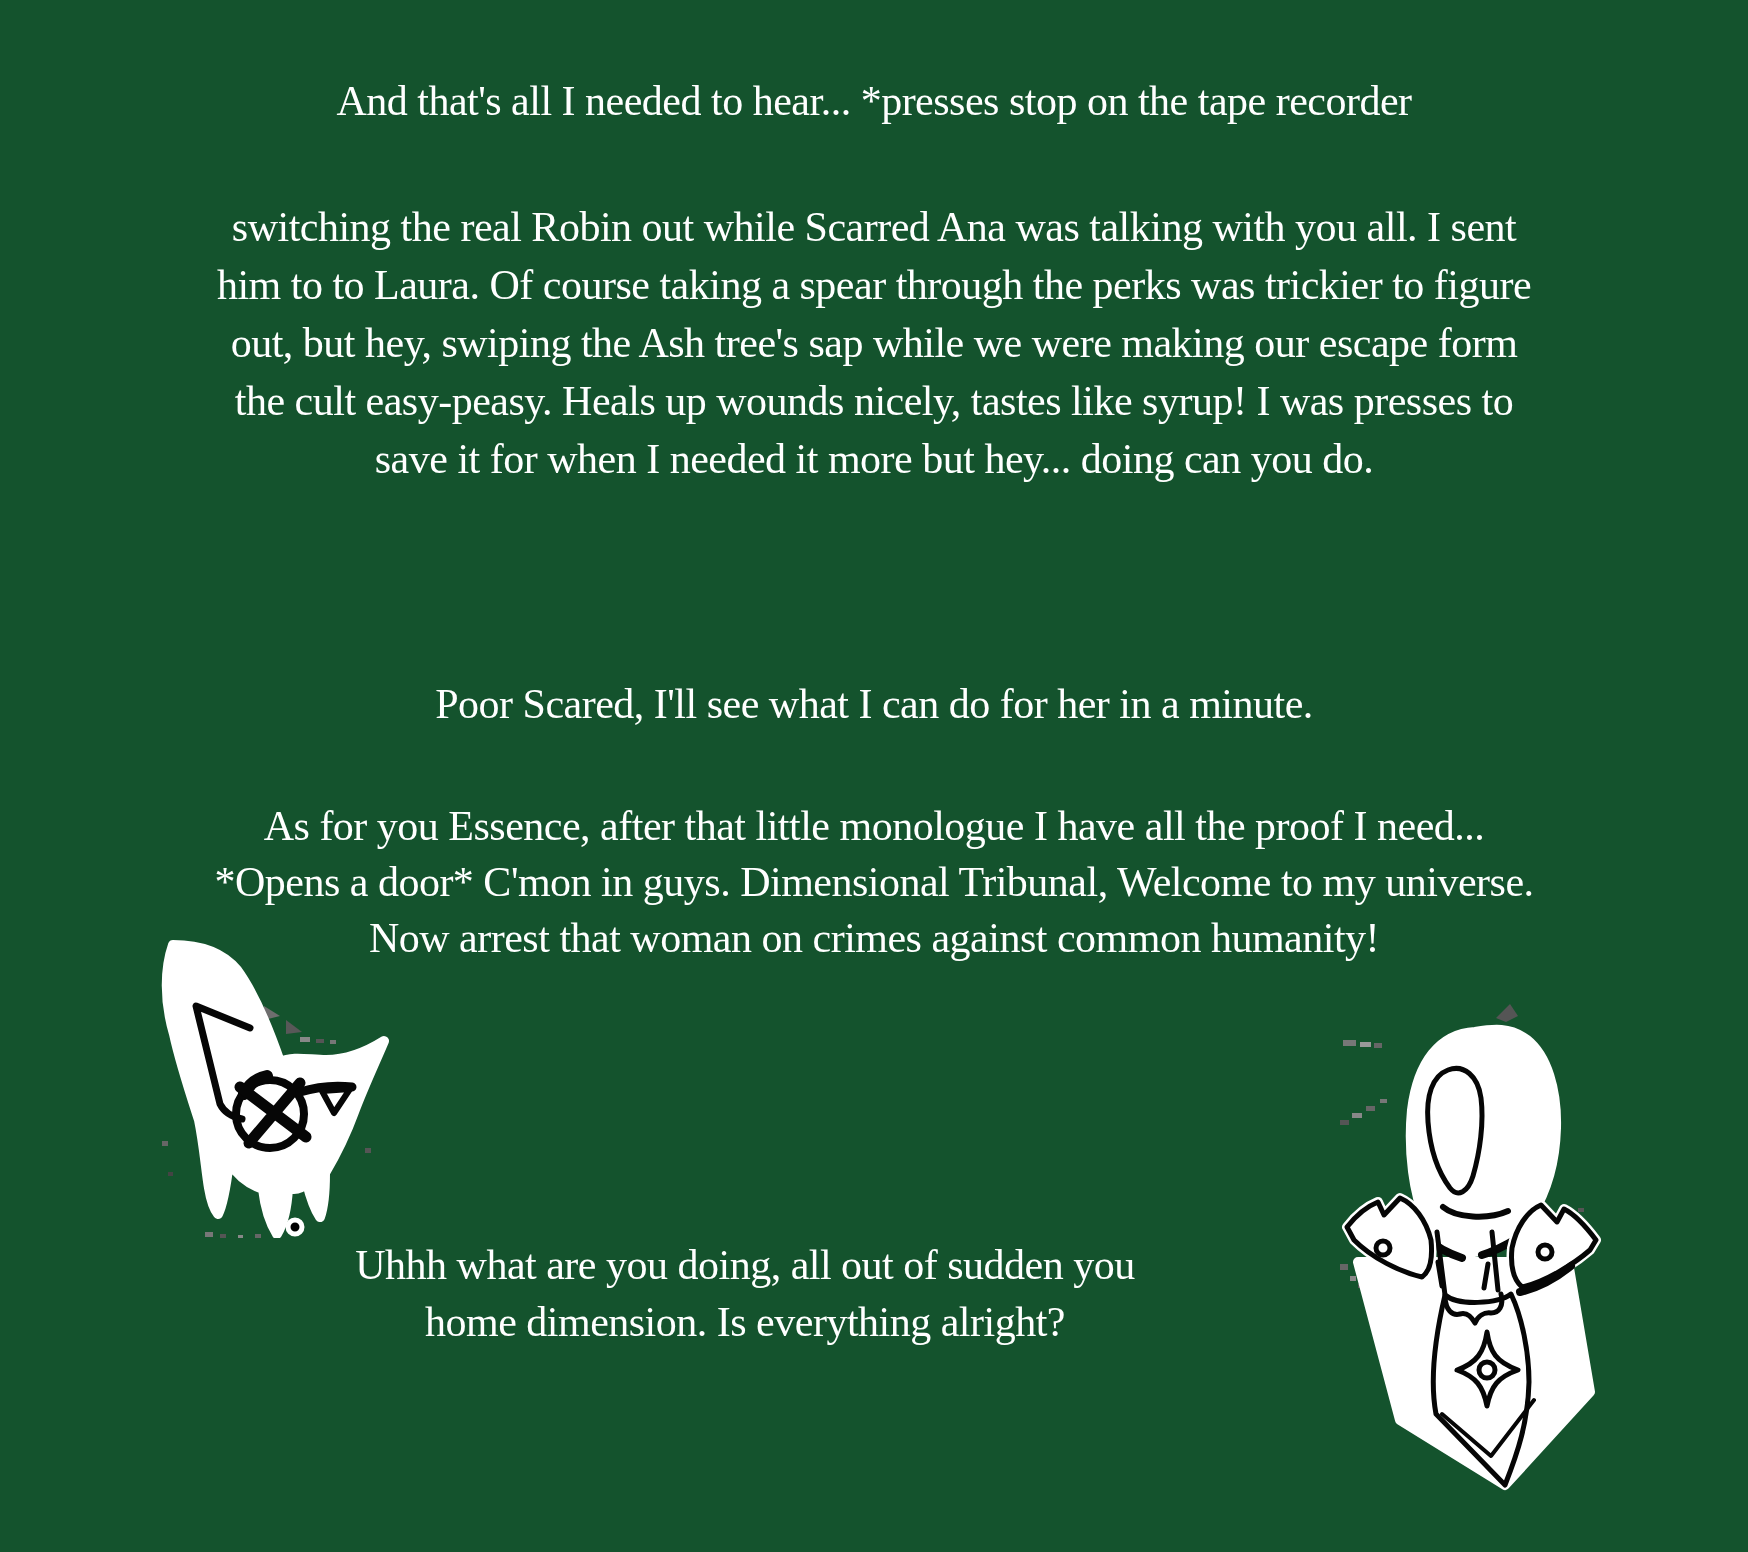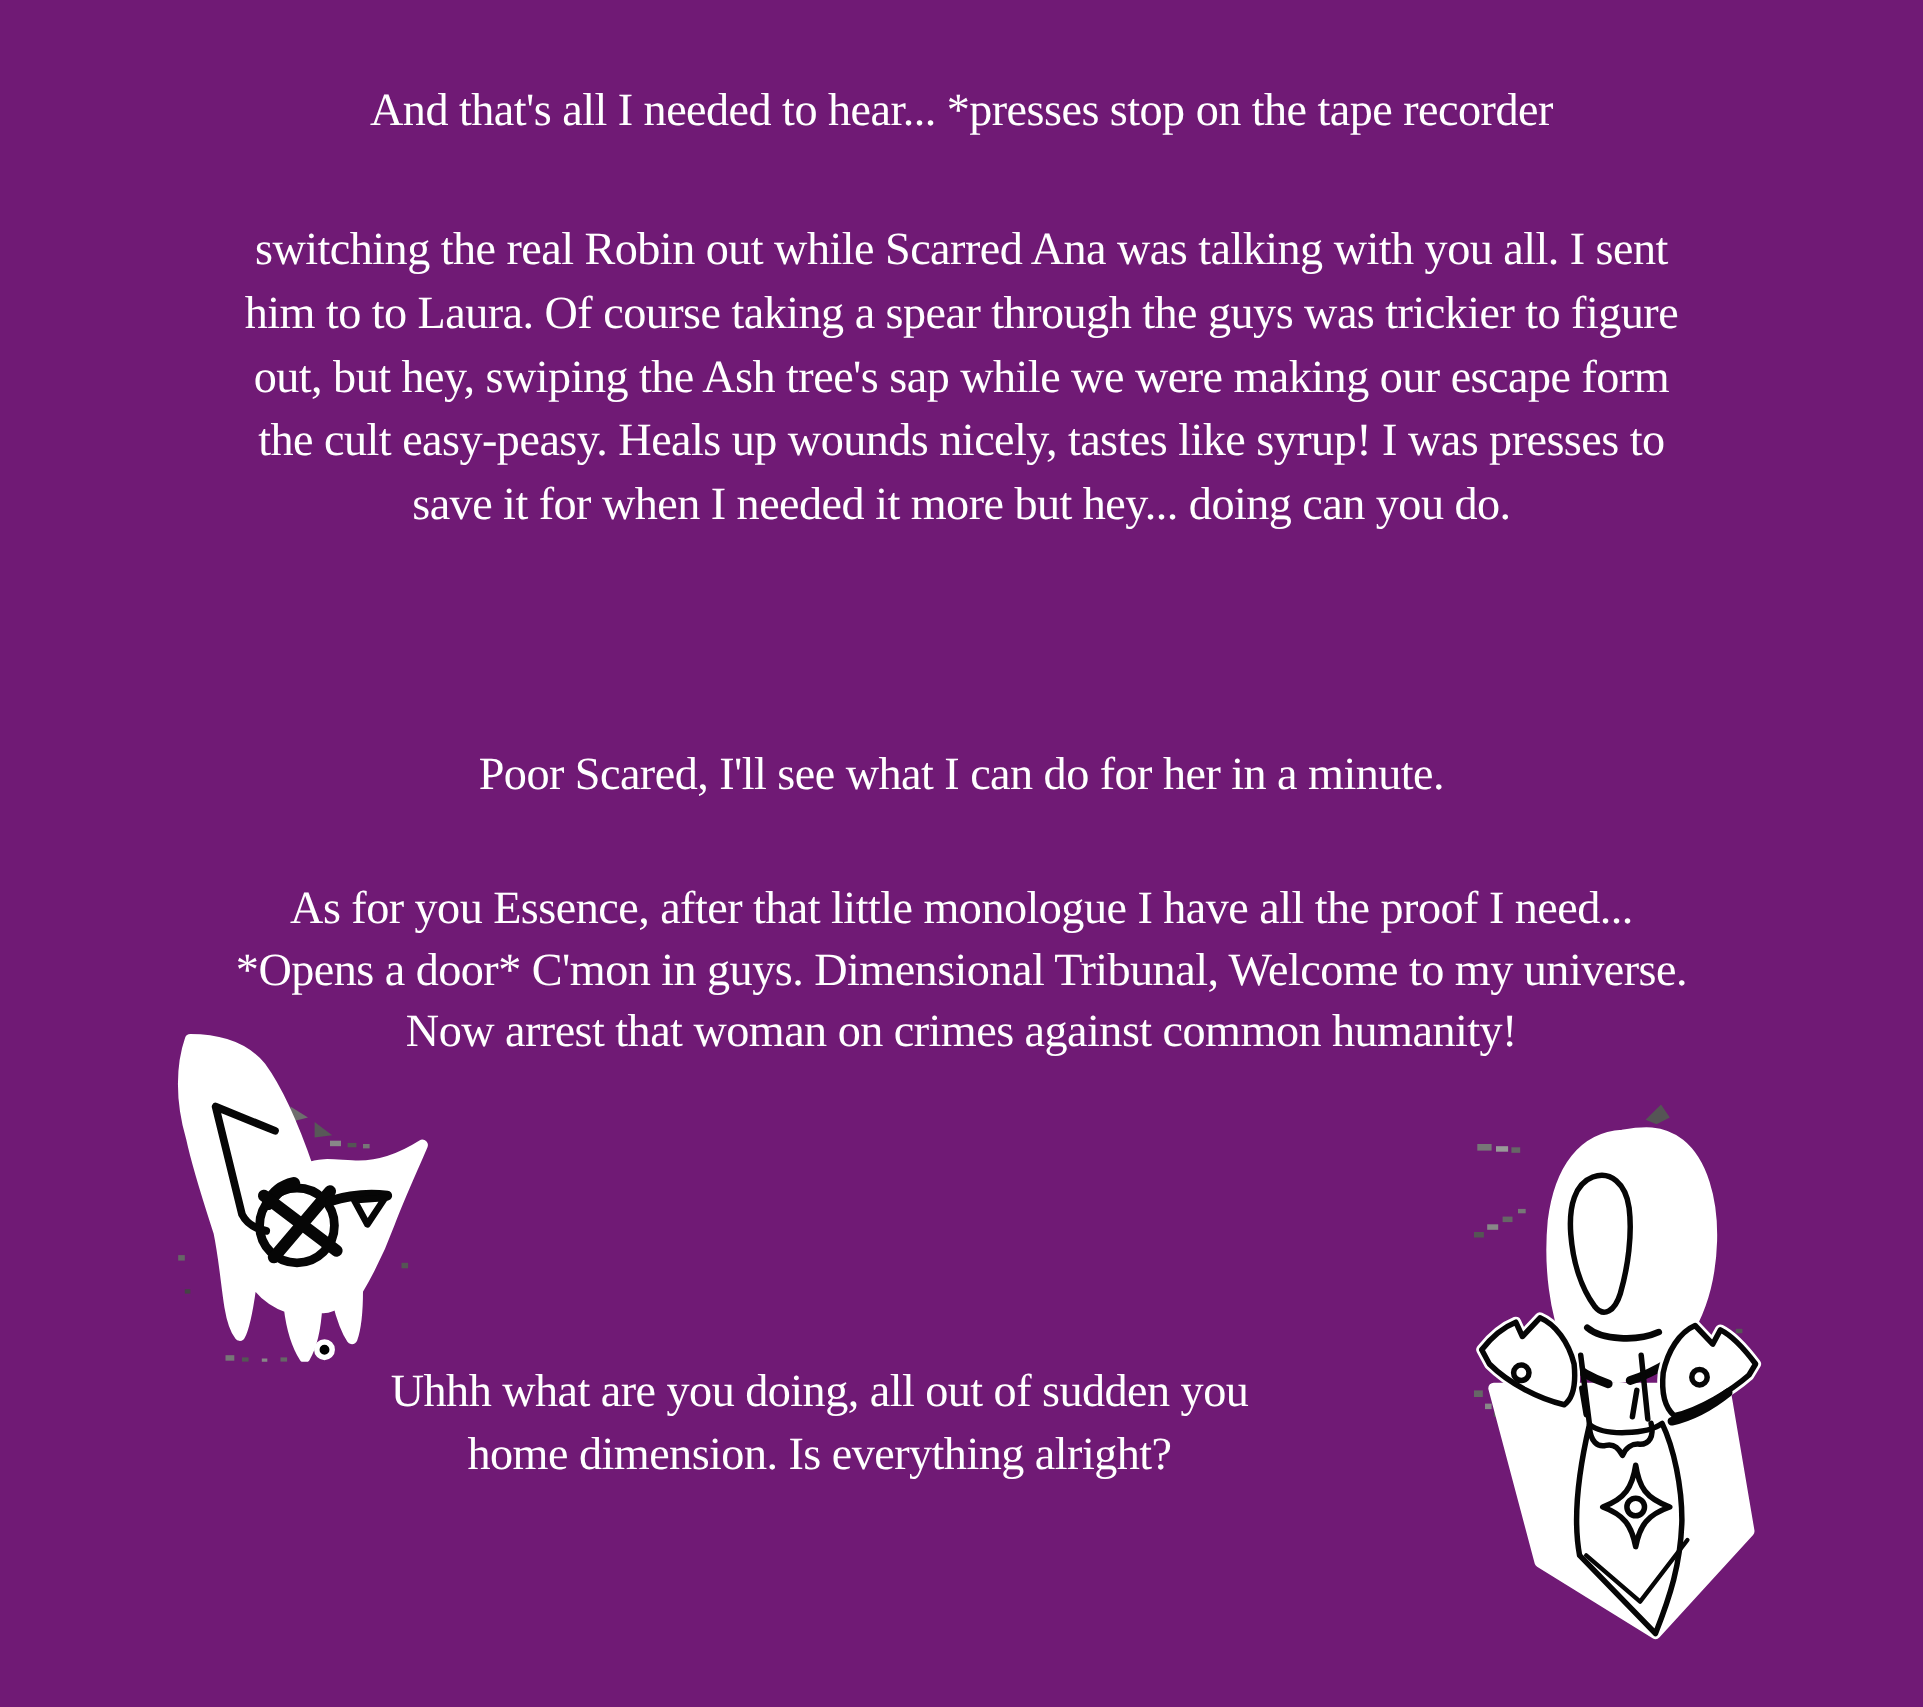--- a/index.html
+++ b/index.html
@@ -1,19 +1,19 @@
 <!DOCTYPE html>
 <html><head>
 <meta charset="utf-8">
 <style>
   html,body{margin:0;padding:0;background:#000;}
   .canvas{
     position:relative;
     width:1748px;height:1552px;
-    background:#701a75;
+    background:#14532d;
     overflow:hidden;
     font-family:"Liberation Serif", serif;
     color:#ffffff;
   }
   .tblock{
     position:absolute;
     text-align:center;
     font-size:42px;
     line-height:58px;
     letter-spacing:-0.5px;
@@ -37,21 +37,21 @@
 <body>
 
 <div class="canvas">
 
   <div class="tblock b1">
     <div class="line">And that's all I needed to hear... *presses stop on the tape recorder</div>
   </div>
 
   <div class="tblock b2">
     <div class="line">switching the real Robin out while Scarred Ana was talking with you all. I sent</div>
-    <div class="line">him to to Laura. Of course taking a spear through the guys was trickier to figure</div>
+    <div class="line">him to to Laura. Of course taking a spear through the perks was trickier to figure</div>
     <div class="line">out, but hey, swiping the Ash tree's sap while we were making our escape form</div>
     <div class="line">the cult easy-peasy. Heals up wounds nicely, tastes like syrup! I was presses to</div>
     <div class="line">save it for when I needed it more but hey... doing can you do.</div>
   </div>
 
   <div class="tblock b3">
     <div class="line">Poor Scared, I'll see what I can do for her in a minute.</div>
   </div>
 
   <div class="tblock b4">

